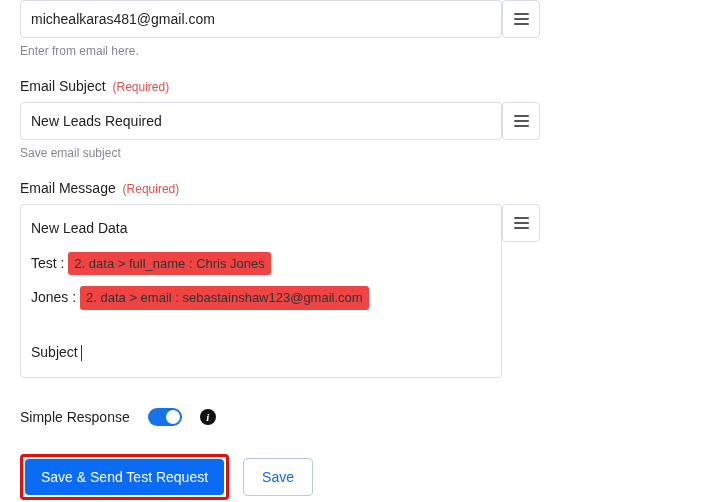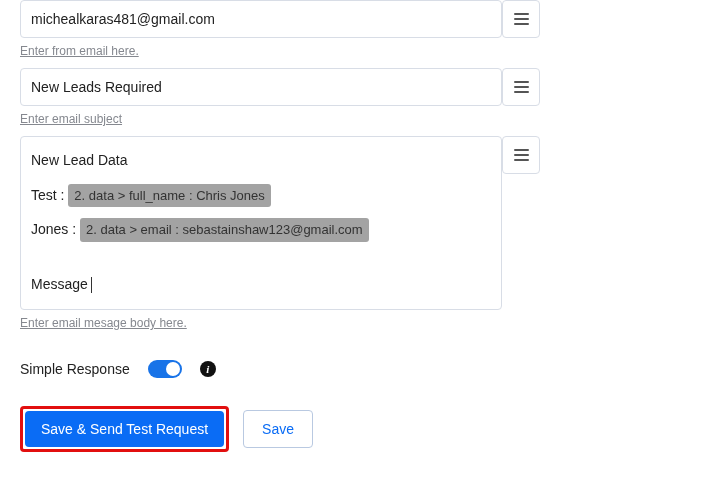--- a/index.html
+++ b/index.html
@@ -78,24 +78,23 @@
       display: block;
       width: 15px;
       height: 2px;
       background: #555;
       border-radius: 1px;
     }
     .helper-text {
       font-size: 12px;
       color: #85888f;
       margin-top: 6px;
-      text-decoration: underline;
     }
     .token {
-      background: #a3a3a3;
+      background: #ef4444;
       border-radius: 3px;
       padding: 2px 6px;
       font-size: 13px;
       color: #333;
       display: inline-block;
       line-height: 1.5;
     }
     .msg-line {
       margin-top: 2px;
       padding-top: 6px;
@@ -191,60 +190,67 @@
           <span></span>
           <span></span>
           <span></span>
         </span>
     </div>
   </div>
   <div class="helper-text">Enter from email here.</div>
 </div>
 
 <div class="field-group">
+  <label class="field-label">
+    <span>Email Subject</span>
+    <span class="required">(Required)</span>
+  </label>
   <div class="input-row">
     <div class="input-box">
       <span>New Leads Required</span>
     </div>
     <div class="hamburger-btn">
       <span class="hamburger-icon">
           <span></span>
           <span></span>
           <span></span>
         </span>
     </div>
   </div>
-  <div class="helper-text">Enter email subject</div>
+  <div class="helper-text">Save email subject</div>
 </div>
 
 <div class="field-group">
+  <label class="field-label">
+    <span>Email Message</span>
+    <span class="required">(Required)</span>
+  </label>
   <div class="input-row">
     <div class="message-box">
       <div class="msg-line">New Lead Data</div>
       <div class="msg-line">
         <span>Test :</span>
         <span class="token">2. data &gt; full_name : Chris Jones</span>
       </div>
       <div class="msg-line">
         <span>Jones :</span>
         <span class="token">2. data &gt; email : sebastainshaw123@gmail.com</span>
       </div>
       <div class="msg-line msg-thanks">
-        <span>Message</span><span class="cursor"></span>
+        <span>Subject</span><span class="cursor"></span>
       </div>
     </div>
     <div class="hamburger-btn top">
       <span class="hamburger-icon">
           <span></span>
           <span></span>
           <span></span>
         </span>
     </div>
   </div>
-  <div class="helper-text">Enter email mesage body here.</div>
 </div>
 
 <div class="toggle-row">
   <span>Simple Response</span>
   <div class="toggle">
     <div class="toggle-knob"></div>
   </div>
   <div class="info-icon">i</div>
 </div>
 

